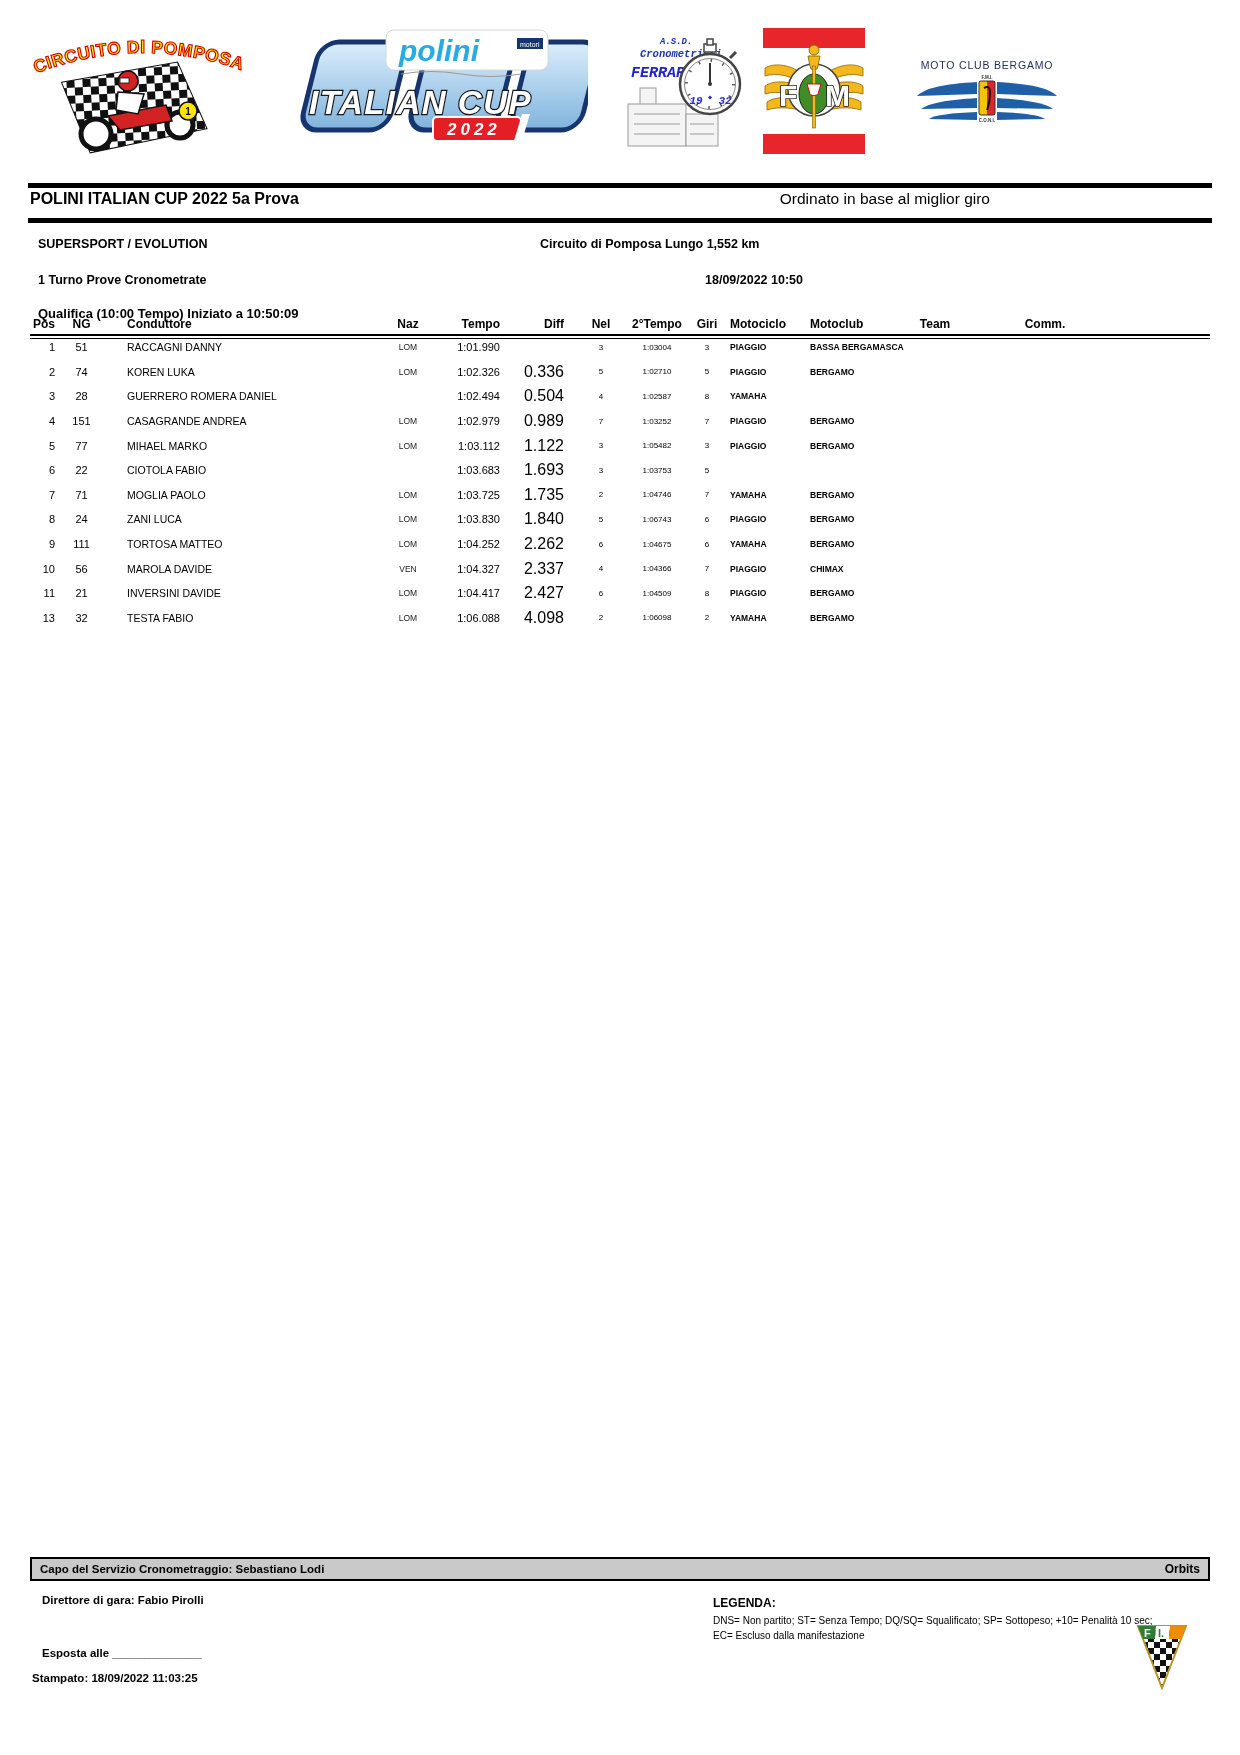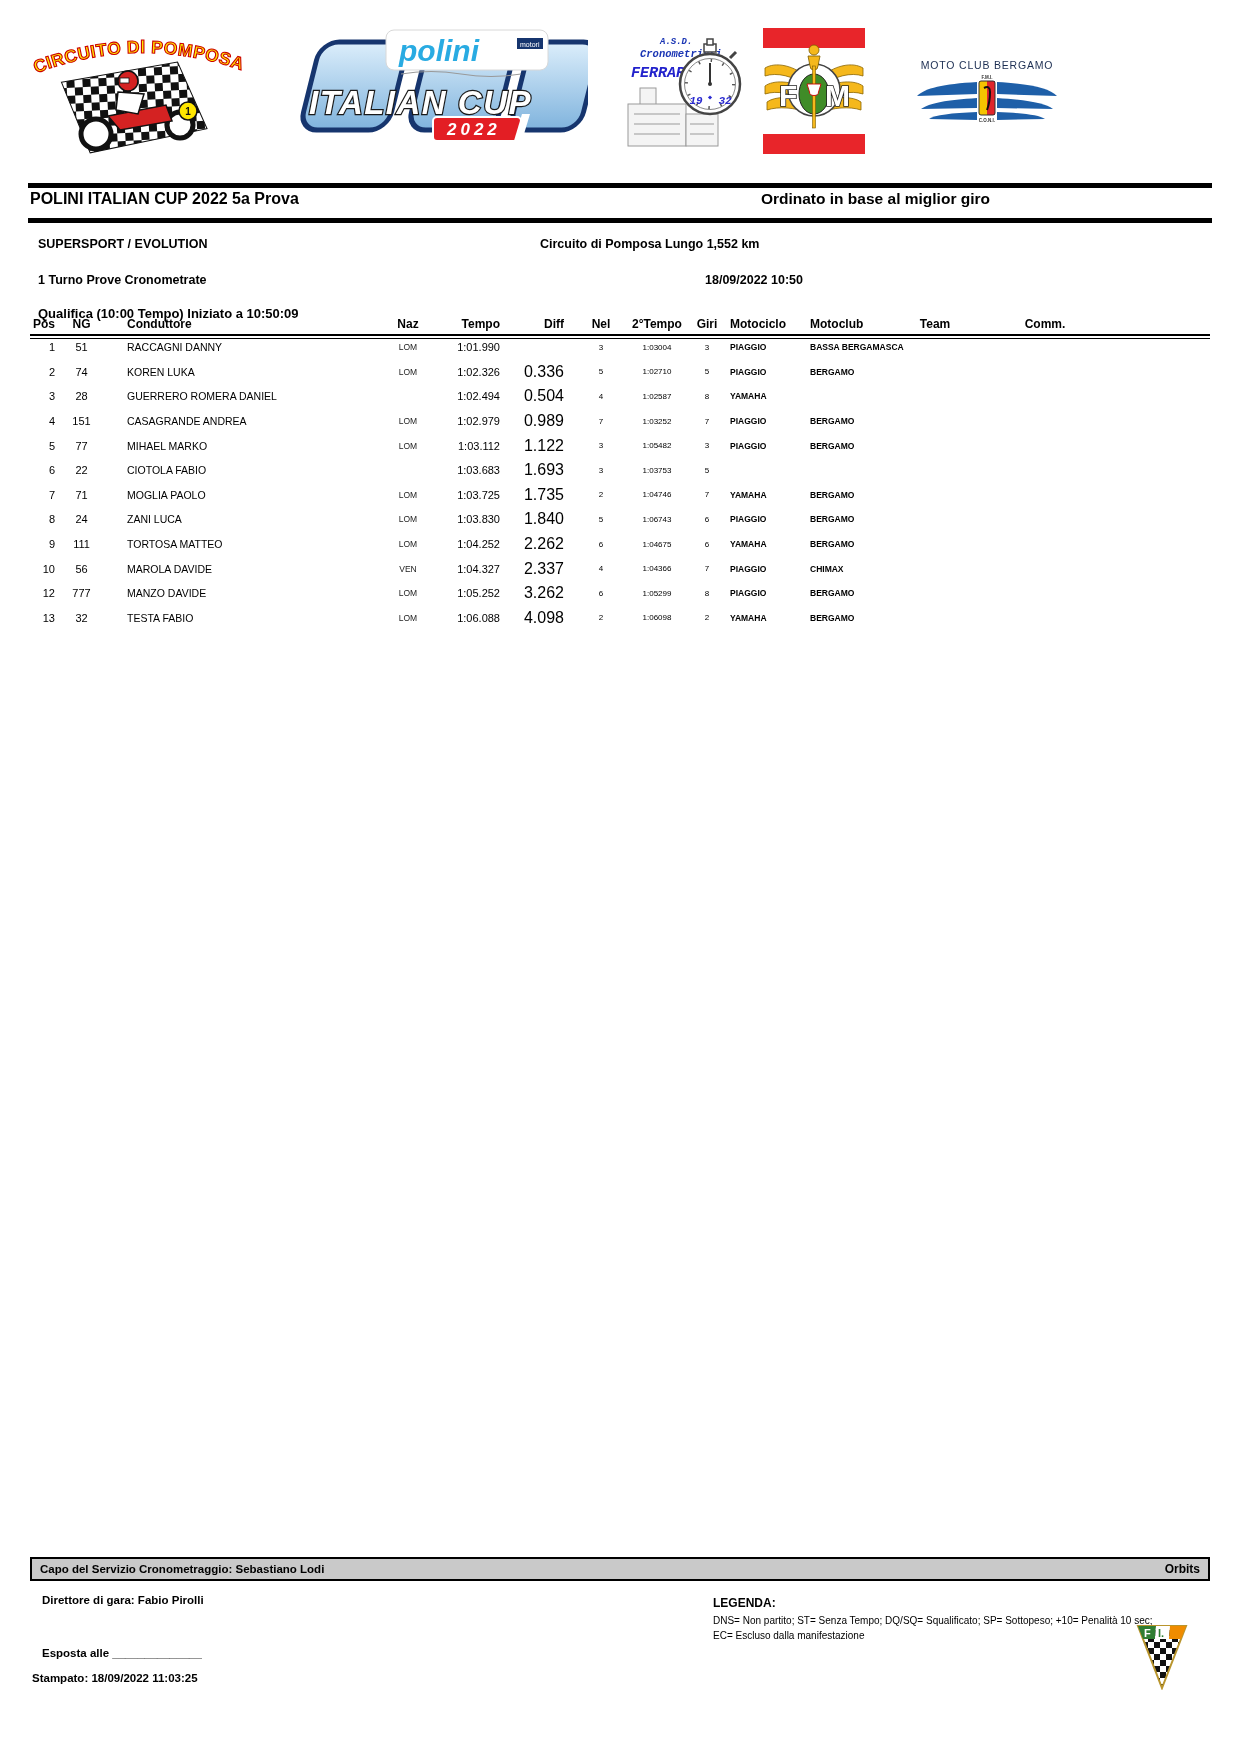--- a/index.html
+++ b/index.html
@@ -2,21 +2,21 @@
 <html><head>
 <meta charset="utf-8">
 <style>
   html,body{margin:0;padding:0;background:#fff;}
   body{width:1240px;height:1755px;position:relative;font-family:"Liberation Sans",sans-serif;color:#000;}
   .abs{position:absolute;}
   
   .rule-top{left:28px;top:183px;width:1184px;height:5px;background:#000;}
   .rule-mid{left:28px;top:218px;width:1184px;height:5px;background:#000;}
   .doc-title{left:30px;top:190px;font-size:16px;font-weight:bold;white-space:nowrap;}
-  .order-note{top:190px;right:250px;font-size:15.5px;font-weight:bold;white-space:nowrap;}
+  .order-note{top:190px;right:250px;font-size:15.5px;font-weight:normal;white-space:nowrap;}
   .category{left:38px;top:237px;font-size:12.5px;font-weight:bold;}
   .circuit{left:540px;top:237px;font-size:12.5px;font-weight:bold;}
   .session{left:38px;top:273px;font-size:12.5px;font-weight:bold;}
   .datetime{left:705px;top:273px;font-size:12.5px;font-weight:bold;}
   .qualifying{left:38px;top:306px;font-size:13px;font-weight:bold;}
   
   table.results{position:absolute;left:30px;top:311px;width:1080px;border-collapse:collapse;table-layout:fixed;}
   table.results th{font-weight:bold;font-size:12px;height:20px;vertical-align:bottom;padding:0 0 4px 0;white-space:nowrap;}
   table.results td{height:24.6px;vertical-align:middle;padding:0;white-space:nowrap;}
   .thead-rule{left:30px;top:334px;width:1180px;height:2px;border-top:2.5px solid #000;border-bottom:1.5px solid #000;}
@@ -384,28 +384,28 @@
         <td class="c5">2.337</td>
         <td class="c6">4</td>
         <td class="c7">1:04366</td>
         <td class="c8">7</td>
         <td class="c9">PIAGGIO</td>
         <td class="c10">CHIMAX</td>
         <td class="c11"></td>
         <td class="c12"></td>
       </tr>
       <tr>
-        <td class="c0">12</td>
-        <td class="c1">777</td>
-        <td class="c2">MANZO DAVIDE</td>
-        <td class="c3">LOM</td>
-        <td class="c4">1:05.252</td>
-        <td class="c5">3.262</td>
+        <td class="c0">11</td>
+        <td class="c1">21</td>
+        <td class="c2">INVERSINI DAVIDE</td>
+        <td class="c3">LOM</td>
+        <td class="c4">1:04.417</td>
+        <td class="c5">2.427</td>
         <td class="c6">6</td>
-        <td class="c7">1:05299</td>
+        <td class="c7">1:04509</td>
         <td class="c8">8</td>
         <td class="c9">PIAGGIO</td>
         <td class="c10">BERGAMO</td>
         <td class="c11"></td>
         <td class="c12"></td>
       </tr>
       <tr>
         <td class="c0">13</td>
         <td class="c1">32</td>
         <td class="c2">TESTA FABIO</td>

